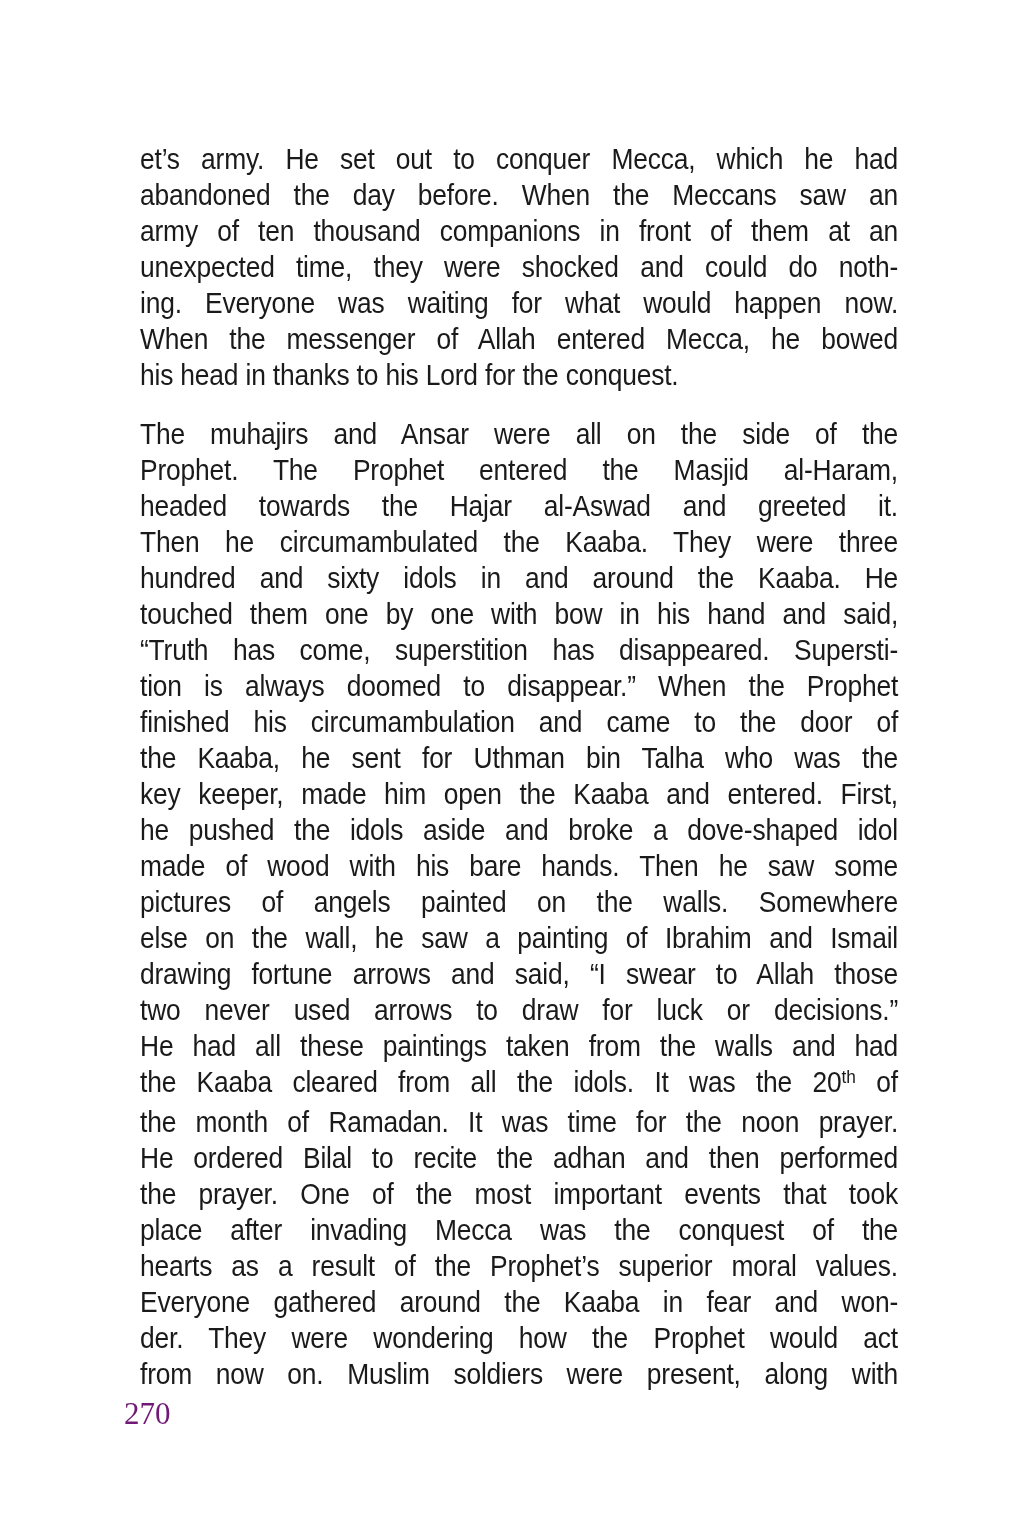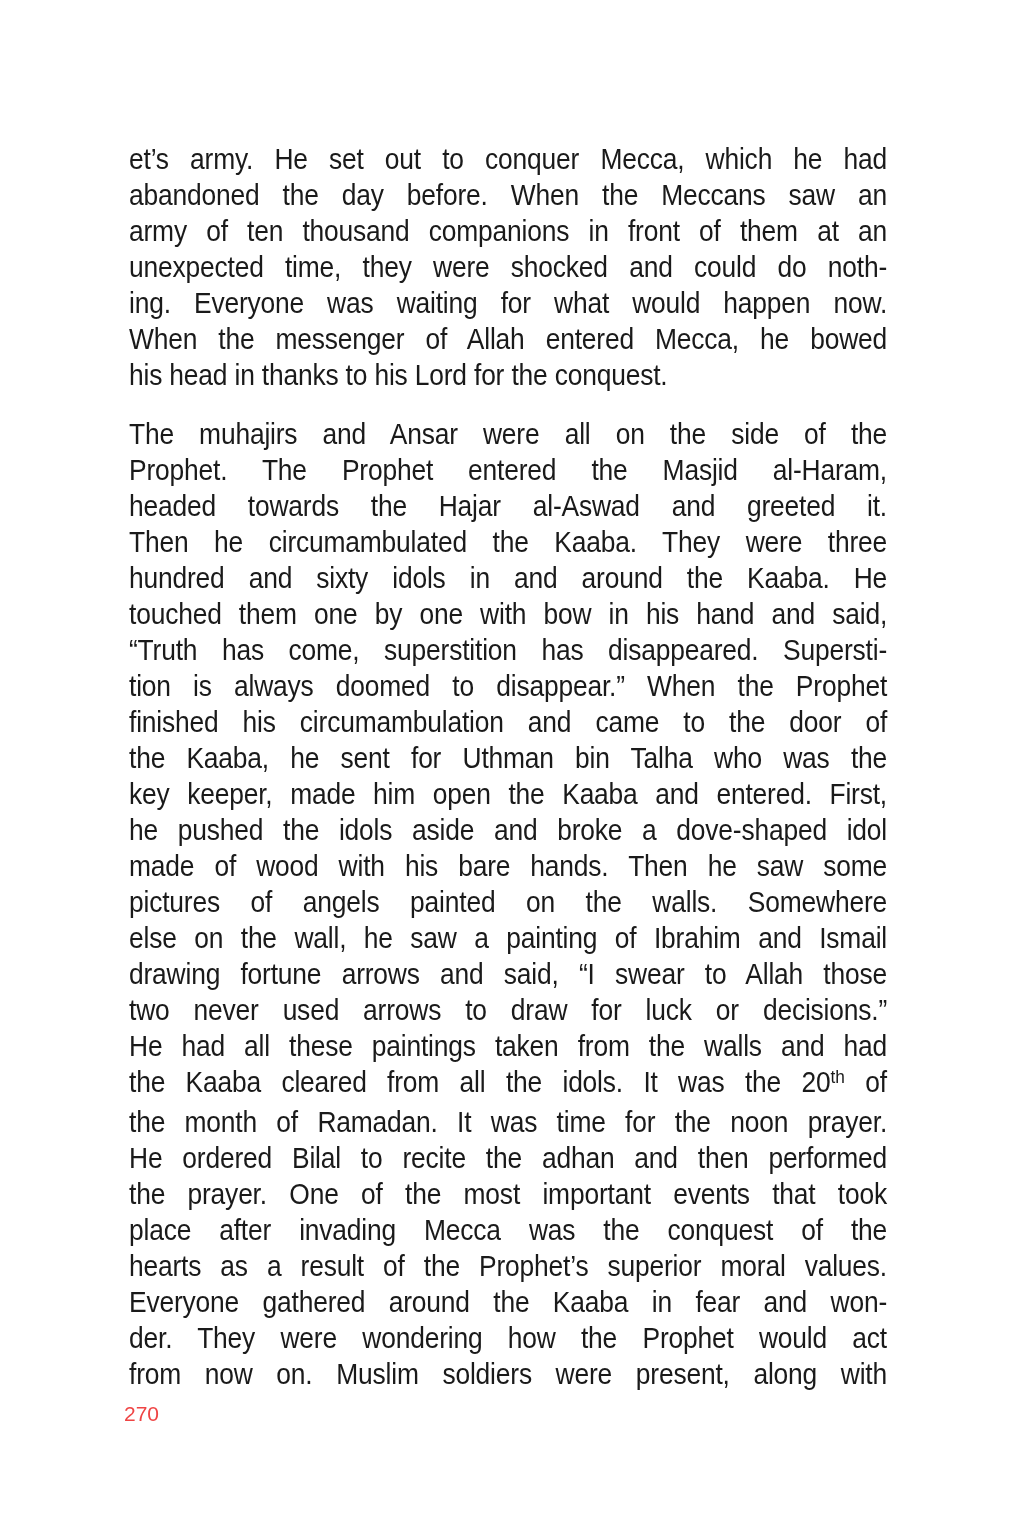--- a/index.html
+++ b/index.html
@@ -15,21 +15,21 @@
     color: #1a1a1a;
     overflow: hidden;
   }
   .page {
     position: absolute;
     inset: 0;
     background: #ffffff;
   }
   .text-column {
     position: absolute;
-    left: 129px;
+    left: 140px;
     top: 141px;
     width: 758px;
   }
   
   .text-scale {
     width: 833px;
     transform: scaleX(0.91);
     transform-origin: 0 0;
   }
   .para {
@@ -51,23 +51,24 @@
   .sup {
     font-size: 19px;
     position: relative;
     top: -0.45em;
     letter-spacing: 0;
   }
   .page-number {
     position: absolute;
     left: 124px;
     top: 1398px;
-    font-size: 21px;
+    font-size: 31px;
     line-height: 32px;
-    color: #ef4444;
+    color: #701a75;
+    font-family: Liberation Serif, serif;
   }
 </style>
 </head>
 <body>
 
 <div class="page">
   <div class="text-column">
     <div class="text-scale">
 
       <div class="para">

